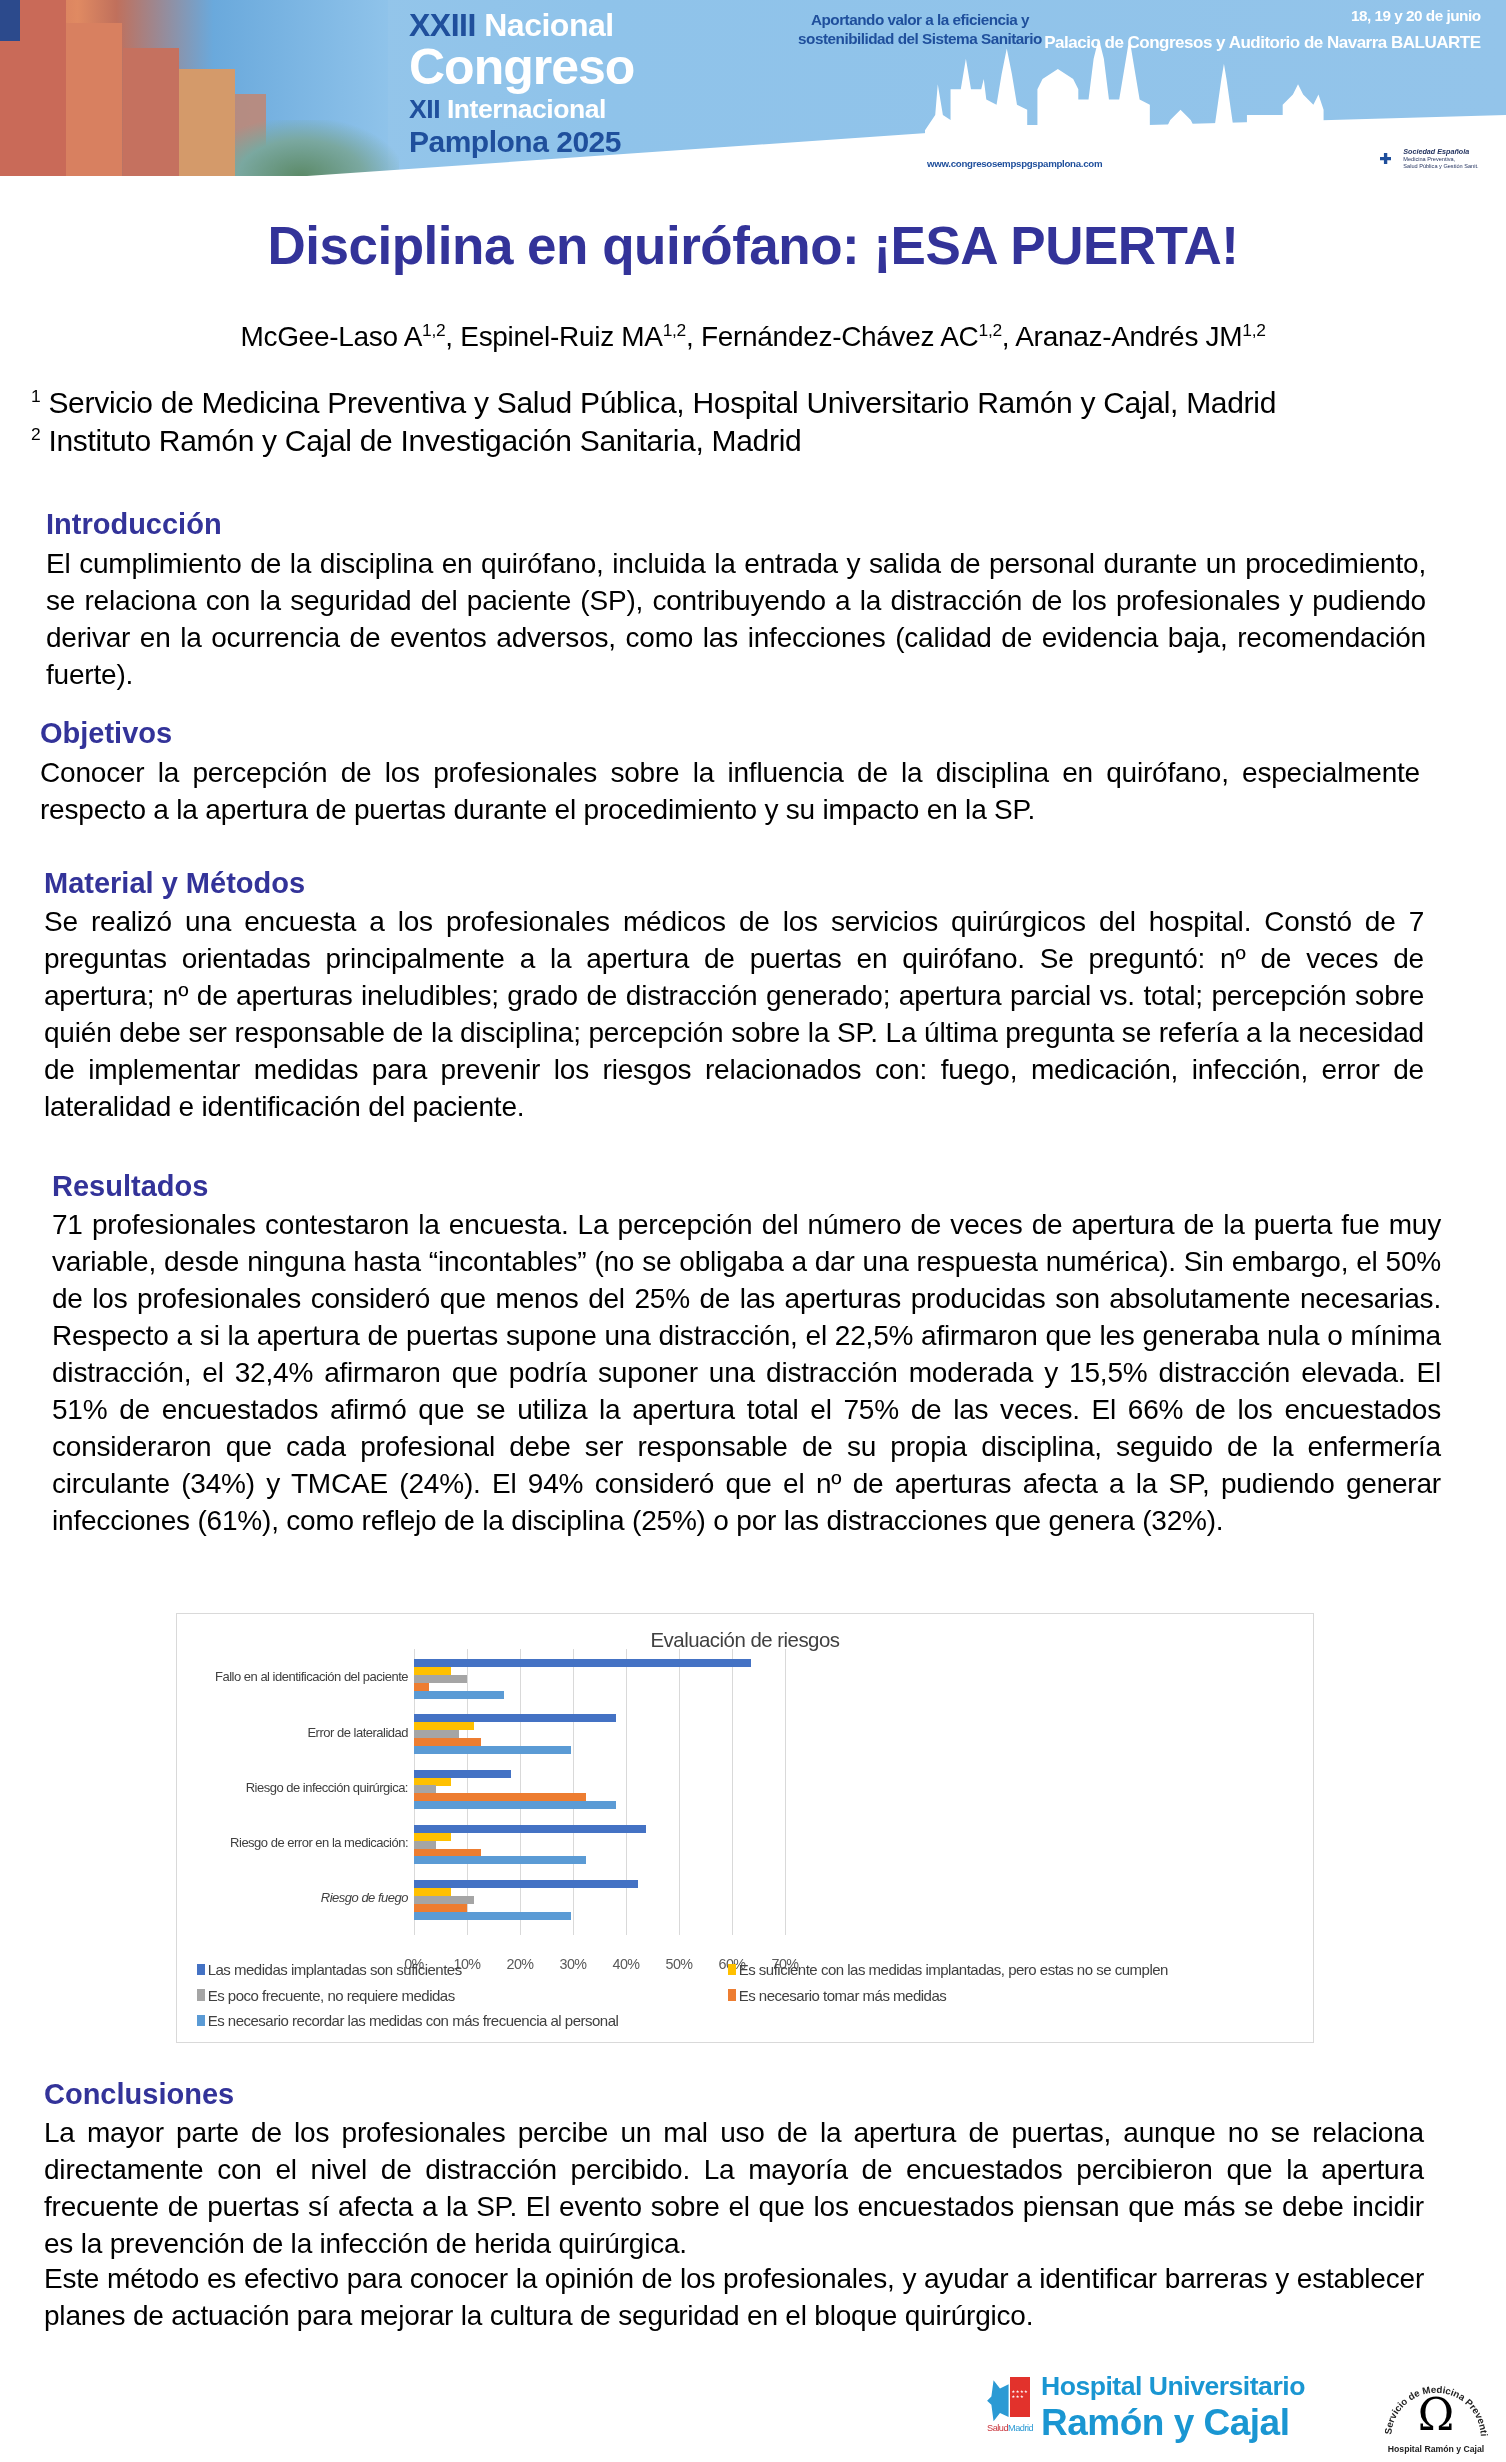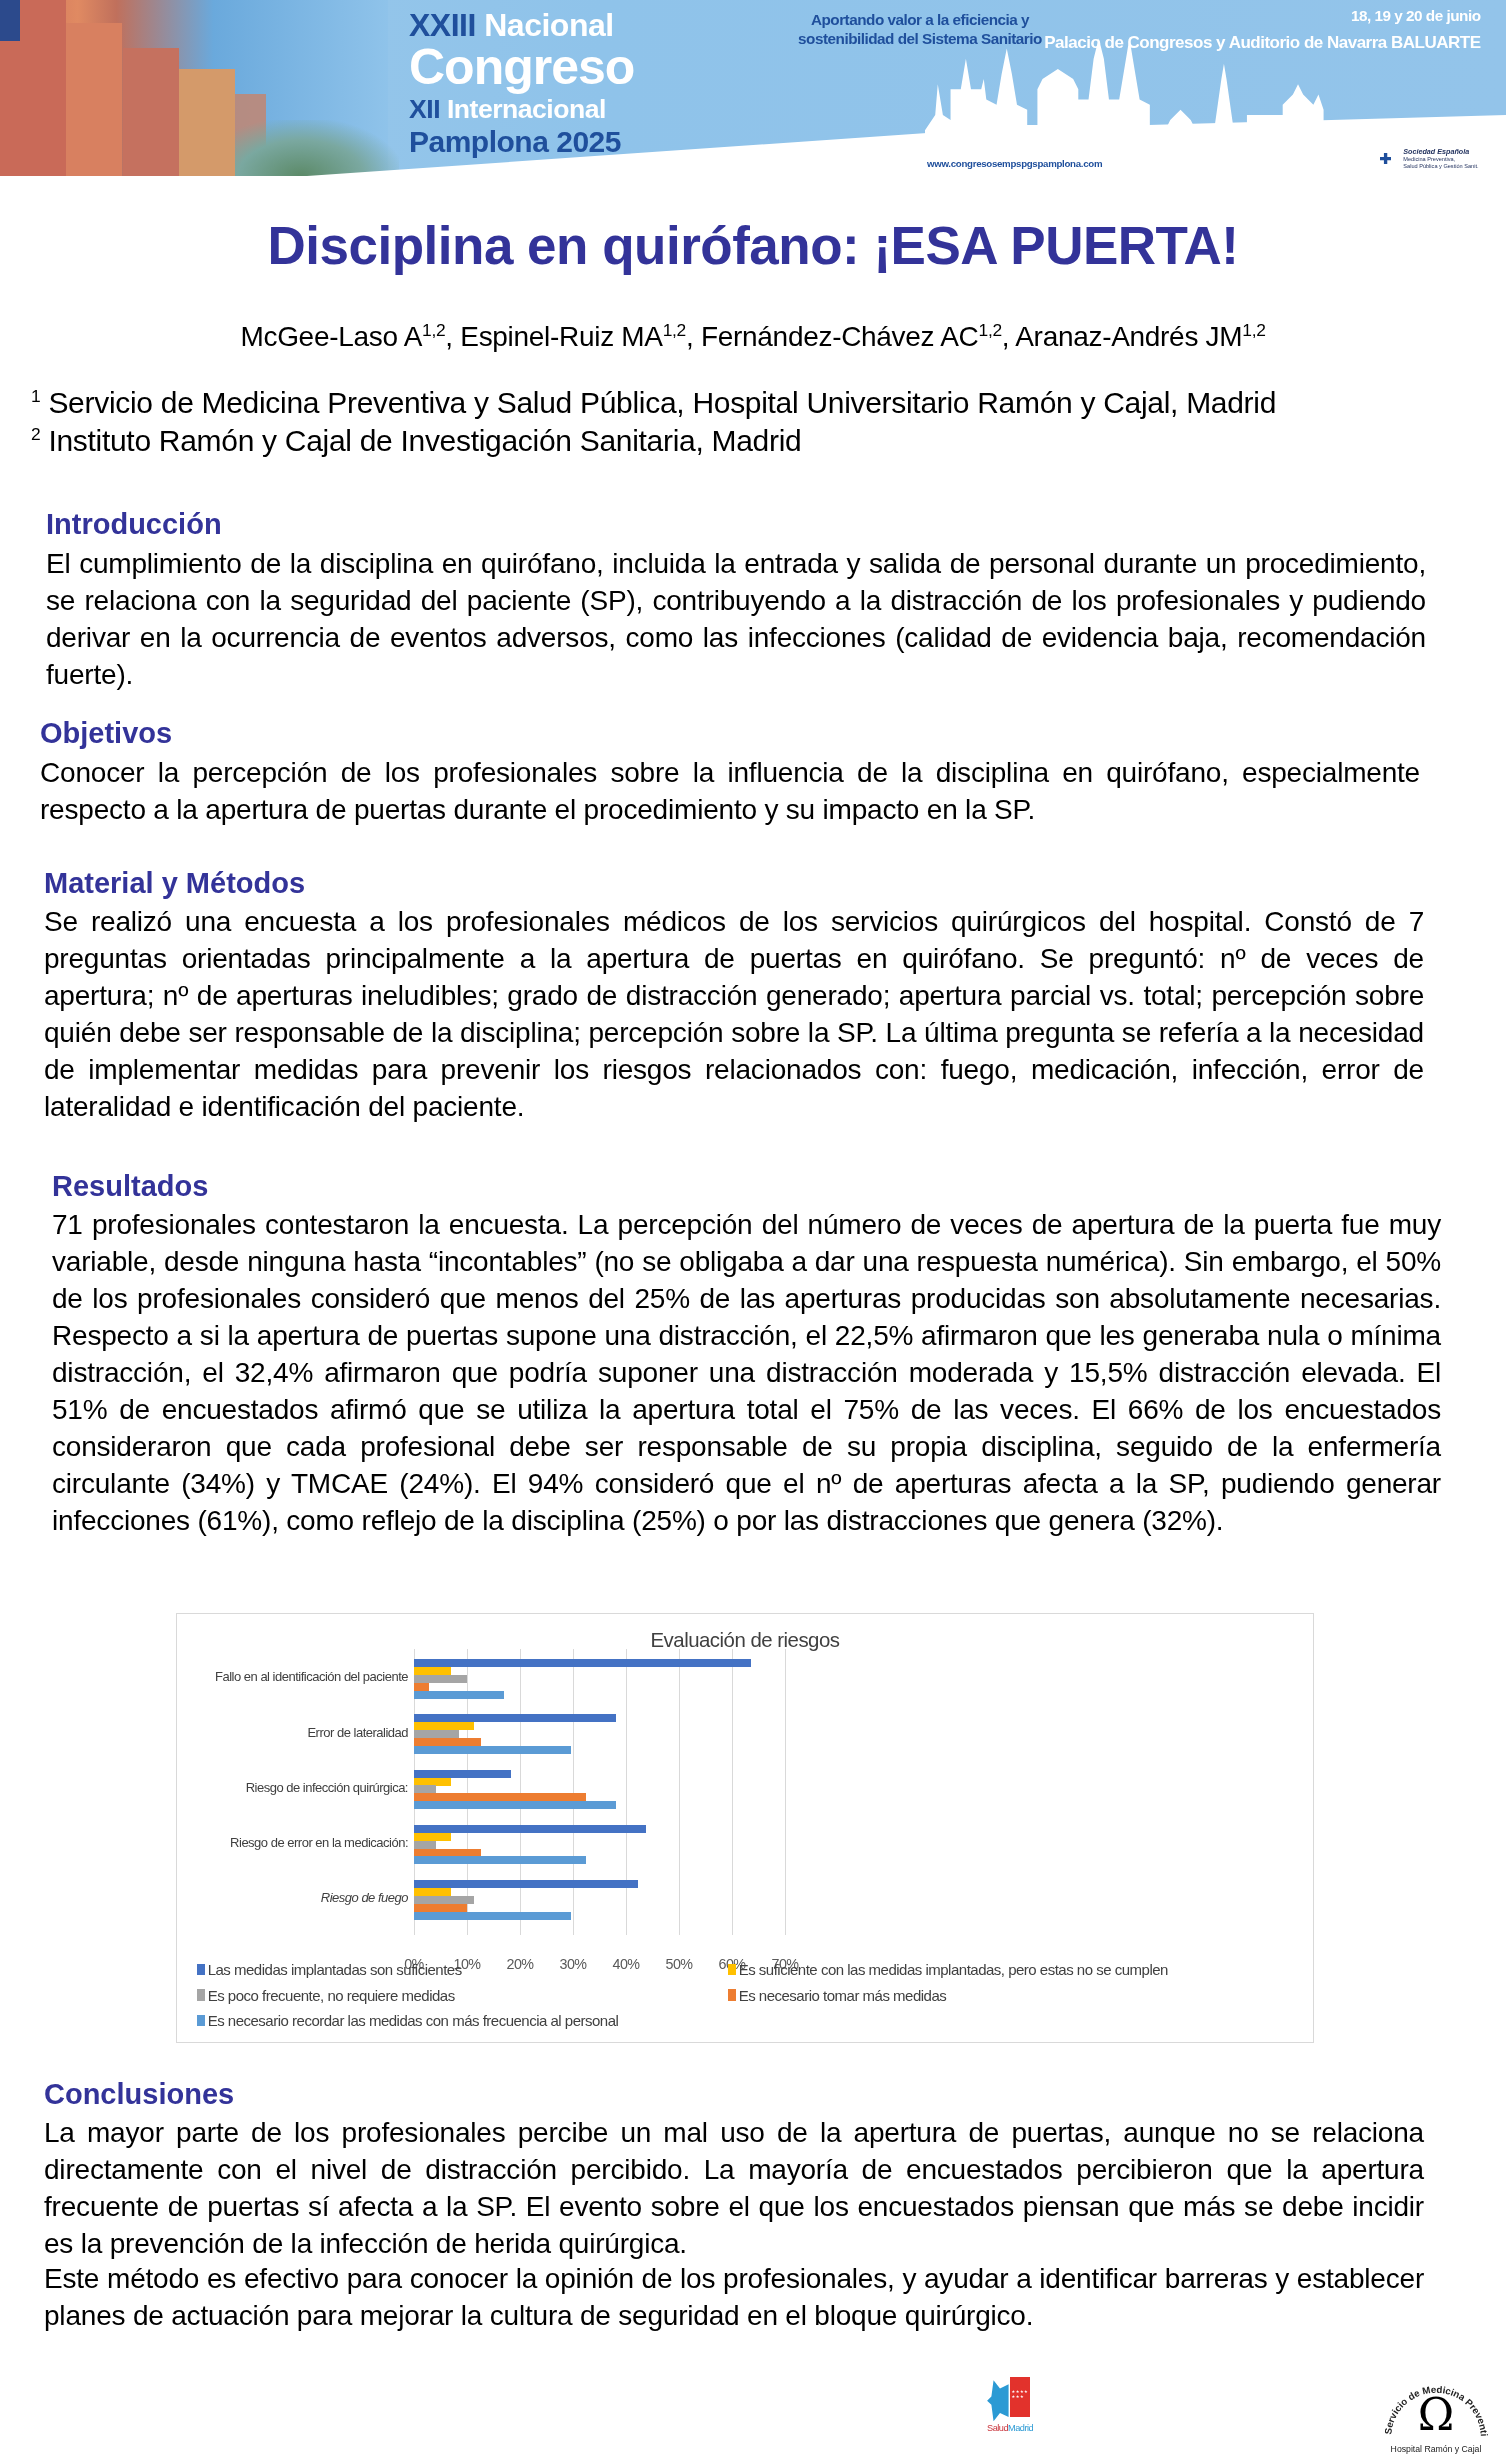--- a/index.html
+++ b/index.html
@@ -67,21 +67,21 @@
   .salud .flag { position: absolute; left: 22.5px; top: 0; width: 20.4px; height: 40px; background: #e2322c; }
   .salud .flag span { position: absolute; left: 2px; top: 12.3px; color: #fff; font-size: 4.1px; letter-spacing: 0.5px; line-height: 5.1px; }
   .salud .label { position: absolute; left: 0; top: 46px; font-size: 9.2px; white-space: nowrap; letter-spacing: -0.5px; }
   .salud .label .s { color: #c8323a; } .salud .label .m { color: #2b9ad4; }
   .hosp { position: absolute; left: 60px; top: 2px; color: #1a96d2; font-weight: bold; line-height: 1; }
   .hosp .h1 { font-size: 26.6px; letter-spacing: -0.5px; }
   .hosp .h2 { font-size: 37px; letter-spacing: -0.5px; margin-top: 4.1px; }
   .svc { position: absolute; left: 399px; top: 0; width: 112px; height: 87px; }
   .svc .arc { position: absolute; left: 0; top: 0; width: 112px; height: 72px; }
   .svc .omega { position: absolute; left: 0; width: 112px; top: 21.5px; text-align: center; font-size: 44px; font-family: "DejaVu Serif", serif; color: #000; line-height: 1; }
-  .svc .hrc { position: absolute; left: 0; width: 112px; top: 73px; text-align: center; font-size: 8.7px; font-weight: normal; color: #222; }
+  .svc .hrc { position: absolute; left: 0; width: 112px; top: 73px; text-align: center; font-size: 8.7px; font-weight: bold; color: #222; }
 </style>
 </head>
 <body>
 
 <div class="banner">
   <div class="city-photo">
     <div class="bld" style="left:0;width:66px;height:176px;background:#c96a58;"></div>
     <div class="bld" style="left:0;top:0;width:20.4px;height:41px;background:#2c4a8c;"></div>
     <div class="bld" style="left:66px;width:56px;height:153px;background:#d88060;"></div>
     <div class="bld" style="left:123px;width:56px;height:128px;background:#c5715f;"></div>
@@ -224,20 +224,24 @@
 <p class="sec-p" style="left:44px;top:2260px;width:1380px;">Este método es efectivo para conocer la opinión de los profesionales, y ayudar a identificar barreras y establecer planes de actuación para mejorar la cultura de seguridad en el bloque quirúrgico.</p>
 
 <div class="footer-logos">
   <div class="salud">
     <div class="star"></div>
     <div class="flag">
         <span>★★★★ ★★★</span>
       </div>
     <div class="label"><span class="s">Salud</span><span class="m">Madrid</span></div>
   </div>
+  <div class="hosp">
+    <div class="h1">Hospital Universitario</div>
+    <div class="h2">Ramón y Cajal</div>
+  </div>
   <div class="svc">
     <svg class="arc" viewBox="0 0 220 140">
       <defs>
           <path id="arcp" d="M22 130 A 88 88 0 0 1 198 130"></path>
         </defs>
       <text font-size="19" font-family="Liberation Sans, sans-serif" font-weight="bold" fill="#222"><textPath id="arctext" href="#arcp" startOffset="2%">Servicio de Medicina Preventiva</textPath></text>
     </svg>
     <div class="omega">Ω</div>
     <div class="hrc">Hospital Ramón y Cajal</div>
   </div>

